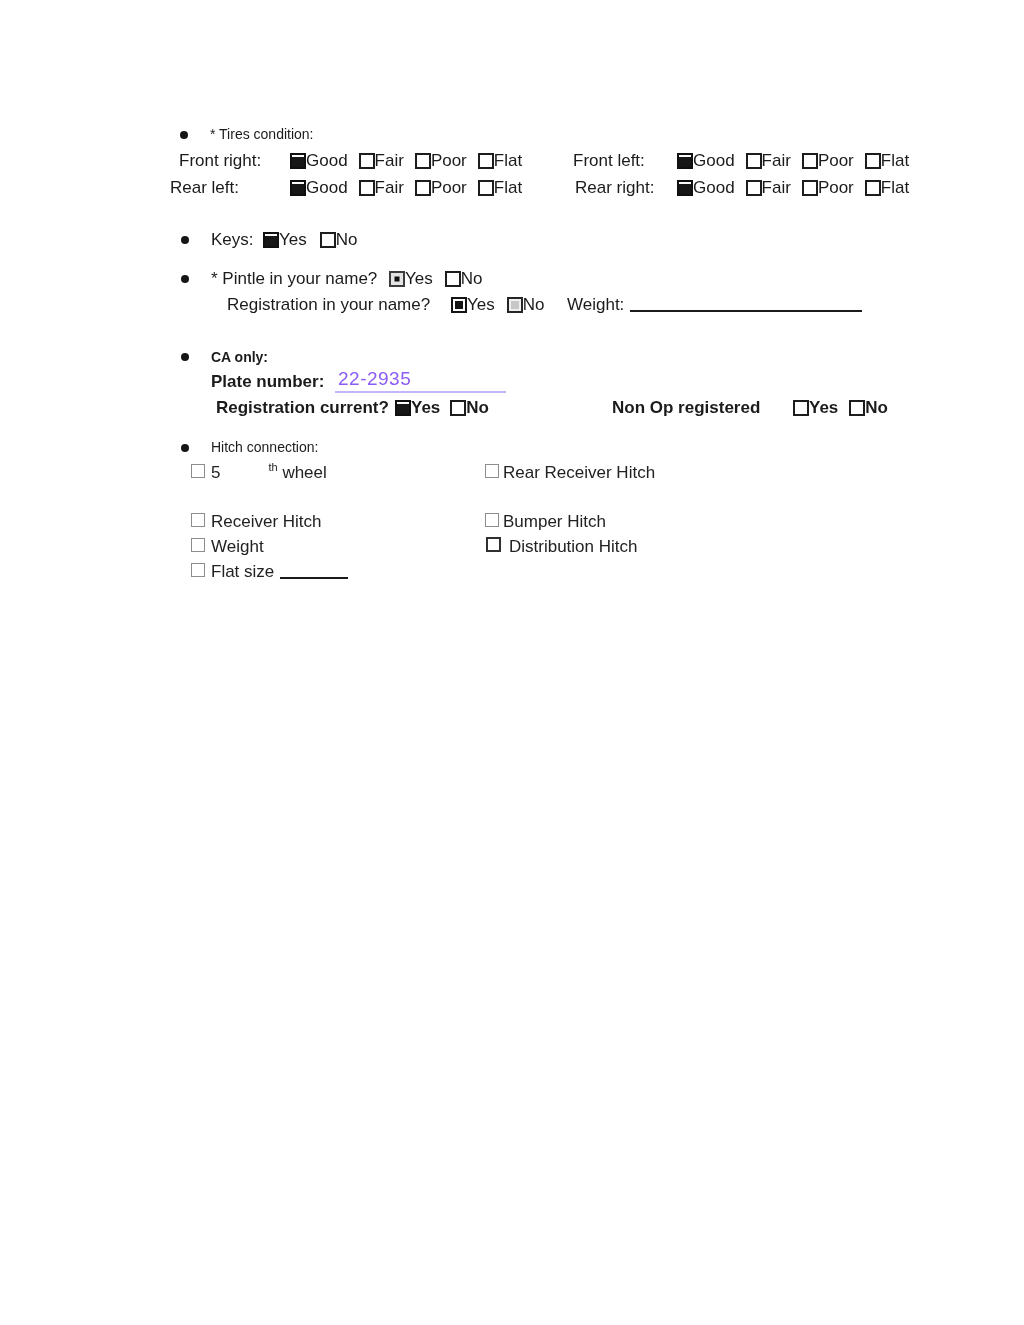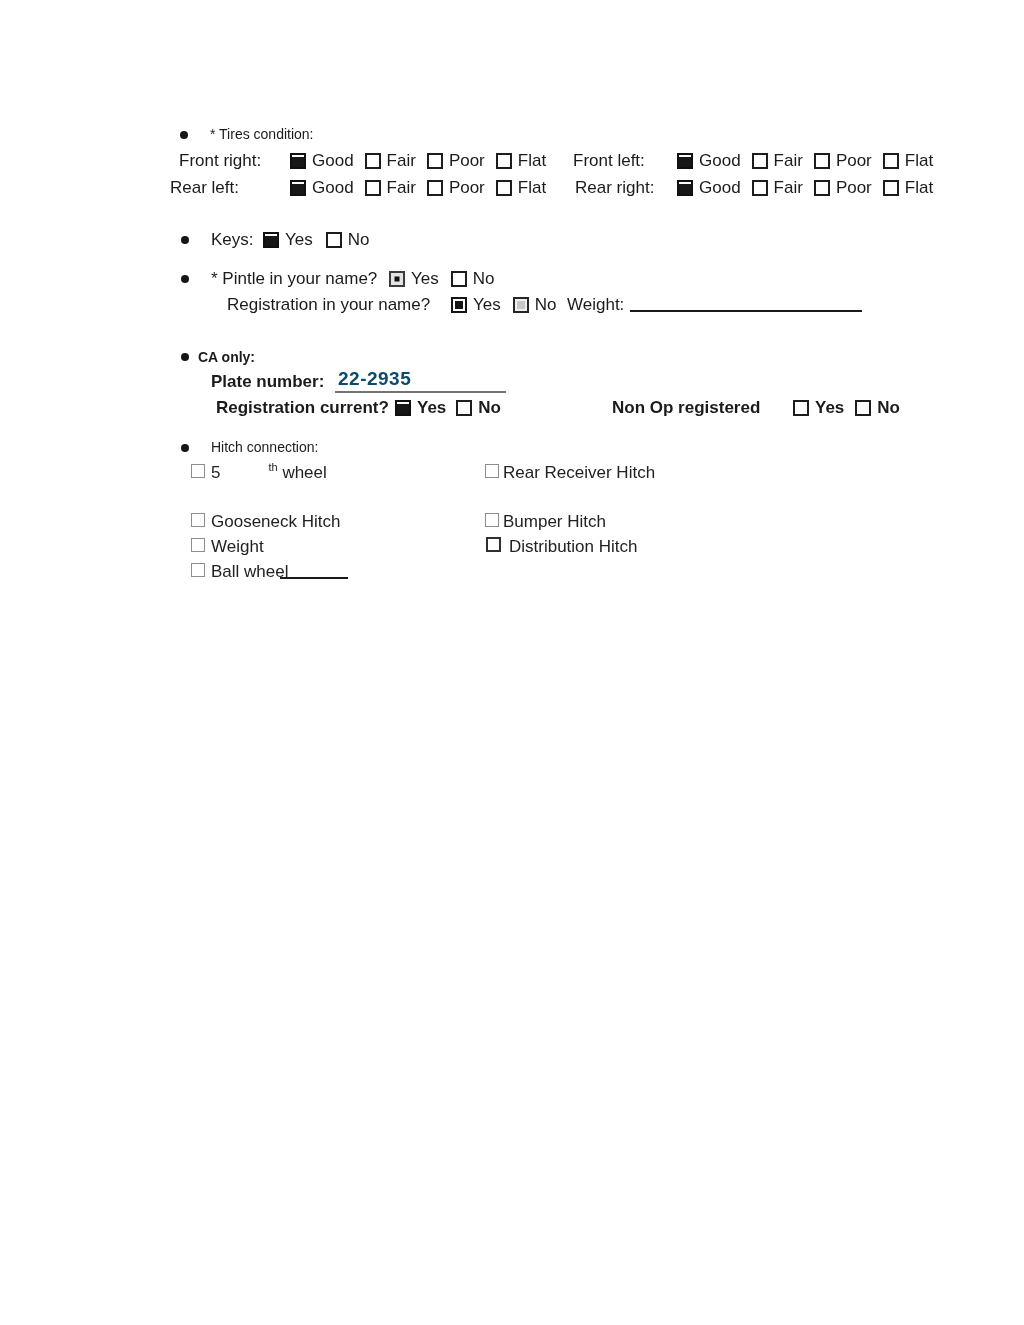--- a/index.html
+++ b/index.html
@@ -15,21 +15,21 @@
   .line{position:absolute;left:0;width:100%;height:22px;}
   .abs{position:absolute;top:0;white-space:nowrap;}
   .t17{font-size:17px;line-height:21px;}
   .t18{font-size:14px;line-height:22px;}
   .b{font-weight:bold;}
   .bullet{
     display:inline-block;width:8px;height:8px;border-radius:50%;
     background:#161616;position:absolute;
   }
   .grp{display:inline-flex;align-items:center;}
-  .opt{display:inline-flex;align-items:center;gap:6px;font-size:17px;line-height:21px;}
+  .opt{display:inline-flex;align-items:center;font-size:17px;line-height:21px;}
   .cb{
     display:inline-block;width:16px;height:16px;box-sizing:border-box;
     border:2px solid #1d1d1d;background:#fff;flex:0 0 auto;
   }
   .cb.checked{
     border-color:#101010;
     background:linear-gradient(#fbfbfb 0 2px,#171717 2px 100%);
   }
   .cb.inner-filled{
     border:2px solid #141414;background:#141414;
@@ -42,22 +42,22 @@
   }
   .cb.grayfill{
     border:2px solid #262626;background:#c7c7c7;
     box-shadow:inset 0 0 0 2px #f0f0f0;
   }
   .cb.light{width:14px;height:14px;border:1.5px solid #8d8d8d;background:#fff;}
   .cb.dist{width:15px;height:15px;border:2px solid #303030;background:#fff;}
   .uline{display:inline-block;border-bottom:2px solid #1a1a1a;height:16px;}
   .plate-value{
     position:absolute;top:-3px;width:168px;height:23px;
-    border-bottom:2px solid #737373;font-size:19px;line-height:22px;
-    padding-left:3px;letter-spacing:0.5px;color:#0c4a6e;font-weight:bold;
+    border-bottom:2px solid #c4b5fd;font-size:19px;line-height:22px;
+    padding-left:3px;letter-spacing:0.5px;color:#8b5cf6;
   }
   .hitem{font-size:17px;line-height:21px;color:#222;}
   sup{font-size:11px;line-height:0;margin-left:48px;}
 </style>
 </head>
 <body>
 
 <div class="page">
 
   <div class="line" style="top:123px">
@@ -188,21 +188,21 @@
           <span class="cb grayfill"></span>
           <span>No</span>
         </span>
     </span>
     <span class="abs t17" style="left:567px">Weight:</span>
     <span class="abs uline" style="left:630px;width:232px"></span>
   </div>
 
   <div class="line" style="top:346px">
     <span class="bullet" style="left:181px;top:7px"></span>
-    <span class="abs t18 b" style="left:198px">CA only:</span>
+    <span class="abs t18 b" style="left:211px">CA only:</span>
   </div>
 
   <div class="line" style="top:371px">
     <span class="abs t17 b" style="left:211px">Plate number:</span>
     <span class="plate-value" style="left:335px">22-2935</span>
   </div>
 
   <div class="line" style="top:397px">
     <span class="abs t17 b" style="left:216px">Registration current?</span>
     <span class="abs grp b" style="left:395px;gap:10px">
@@ -236,31 +236,31 @@
   <div class="line" style="top:462px">
     <span class="cb light abs" style="left:191px;top:2px"></span>
     <span class="abs hitem" style="left:211px"><span>5</span><sup>th</sup><span> wheel</span></span>
     <span class="cb light abs" style="left:485px;top:2px"></span>
     <span class="abs hitem" style="left:503px">Rear Receiver Hitch</span>
   </div>
 
 
   <div class="line" style="top:511px">
     <span class="cb light abs" style="left:191px;top:2px"></span>
-    <span class="abs hitem" style="left:211px">Gooseneck Hitch</span>
+    <span class="abs hitem" style="left:211px">Receiver Hitch</span>
     <span class="cb light abs" style="left:485px;top:2px"></span>
     <span class="abs hitem" style="left:503px">Bumper Hitch</span>
   </div>
 
   <div class="line" style="top:536px">
     <span class="cb light abs" style="left:191px;top:2px"></span>
     <span class="abs hitem" style="left:211px">Weight</span>
     <span class="cb dist abs" style="left:486px;top:1px"></span>
     <span class="abs hitem" style="left:509px">Distribution Hitch</span>
   </div>
 
   <div class="line" style="top:561px">
     <span class="cb light abs" style="left:191px;top:2px"></span>
-    <span class="abs hitem" style="left:211px">Ball wheel</span>
+    <span class="abs hitem" style="left:211px">Flat size</span>
     <span class="abs uline" style="left:280px;width:68px"></span>
   </div>
 
 </div>
 
 </body></html>

